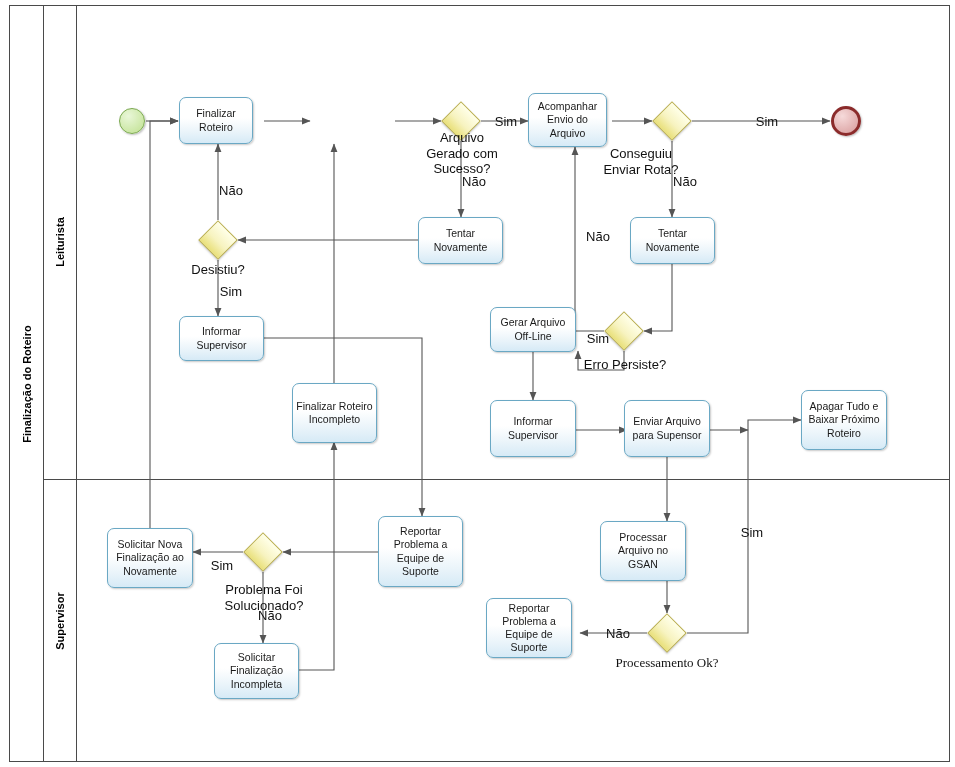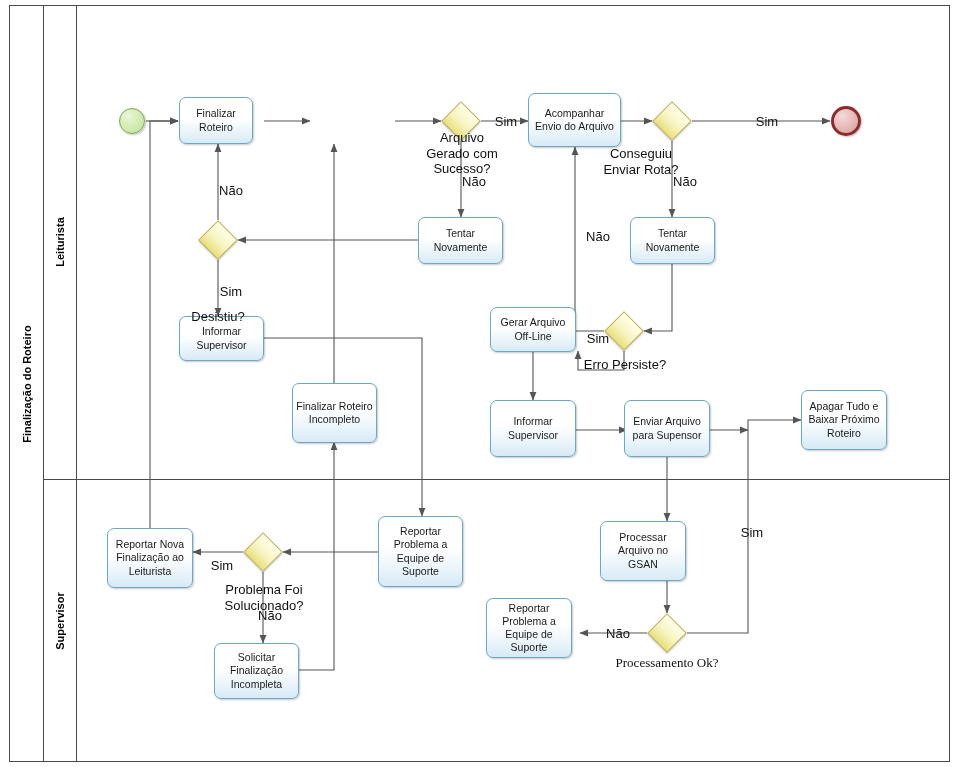--- a/index.html
+++ b/index.html
@@ -112,31 +112,31 @@
       <path d="M297,670 L334,670 L334,442"></path>
 
       <path d="M334,385 L334,144"></path>
     </g>
   </svg>
 
   <div class="ev start" style="left:119px;top:108px;width:26px;height:26px;"></div>
   <div class="ev end" style="left:831px;top:106px;width:30px;height:30px;"></div>
 
   <div class="task" style="left:179px;top:97px;width:74px;height:47px;">Finalizar Roteiro</div>
-  <div class="task" style="left:528px;top:93px;width:93px;height:54px;">Acompanhar Envio do Arquivo</div>
+  <div class="task" style="left:528px;top:93px;width:79px;height:54px;">Acompanhar Envio do Arquivo</div>
   <div class="task" style="left:418px;top:217px;width:85px;height:47px;">Tentar Novamente</div>
   <div class="task" style="left:630px;top:217px;width:85px;height:47px;">Tentar Novamente</div>
   <div class="task" style="left:179px;top:316px;width:85px;height:45px;">Informar Supervisor</div>
   <div class="task" style="left:490px;top:307px;width:86px;height:45px;">Gerar  Arquivo Off-Line</div>
   <div class="task" style="left:490px;top:400px;width:86px;height:57px;">Informar Supervisor</div>
   <div class="task" style="left:624px;top:400px;width:86px;height:57px;">Enviar Arquivo para Supensor</div>
   <div class="task" style="left:292px;top:383px;width:85px;height:60px;">Finalizar Roteiro Incompleto</div>
   <div class="task" style="left:801px;top:390px;width:86px;height:60px;">Apagar Tudo  e Baixar Próximo Roteiro</div>
   <div class="task" style="left:378px;top:516px;width:85px;height:71px;">Reportar Problema a Equipe de Suporte</div>
-  <div class="task" style="left:107px;top:528px;width:86px;height:60px;">Reportar Nova Finalização ao Leiturista</div>
+  <div class="task" style="left:107px;top:528px;width:86px;height:60px;">Solicitar Nova Finalização ao Novamente</div>
   <div class="task" style="left:214px;top:643px;width:85px;height:56px;">Solicitar Finalização Incompleta</div>
   <div class="task" style="left:600px;top:521px;width:86px;height:60px;">Processar Arquivo no GSAN</div>
   <div class="task" style="left:486px;top:598px;width:86px;height:60px;">Reportar Problema a Equipe de Suporte</div>
 
   <div class="gw" style="left:447px;top:107px;width:28px;height:28px;">
       <i></i>
     </div>
   <div class="gw" style="left:658px;top:107px;width:28px;height:28px;">
       <i></i>
     </div>
@@ -148,21 +148,21 @@
     </div>
   <div class="gw" style="left:249px;top:538px;width:28px;height:28px;">
       <i></i>
     </div>
   <div class="gw" style="left:653px;top:619px;width:28px;height:28px;">
       <i></i>
     </div>
 
   <div class="lbl wrap" style="left:421px;top:130px;width:82px;">Arquivo Gerado com Sucesso?</div>
   <div class="lbl wrap" style="left:598px;top:146px;width:86px;">Conseguiu Enviar Rota?</div>
-  <div class="lbl" style="left:186px;top:262px;width:64px;margin-top:47px;">Desistiu?</div>
+  <div class="lbl" style="left:186px;top:262px;width:64px;">Desistiu?</div>
   <div class="lbl" style="left:580px;top:357px;width:90px;">Erro Persiste?</div>
   <div class="lbl wrap" style="left:216px;top:582px;width:96px;">Problema Foi Solucionado?</div>
   <div class="lbl wrap" style="left:615px;top:655px;width:104px;font-family:Liberation Serif, serif;">Processamento Ok?</div>
 
   <div class="lbl" style="left:494px;top:114px;width:24px;">Sim</div>
   <div class="lbl" style="left:462px;top:174px;width:24px;">Não</div>
   <div class="lbl" style="left:755px;top:114px;width:24px;">Sim</div>
   <div class="lbl" style="left:673px;top:174px;width:24px;">Não</div>
   <div class="lbl" style="left:219px;top:183px;width:24px;">Não</div>
   <div class="lbl" style="left:219px;top:284px;width:24px;">Sim</div>

